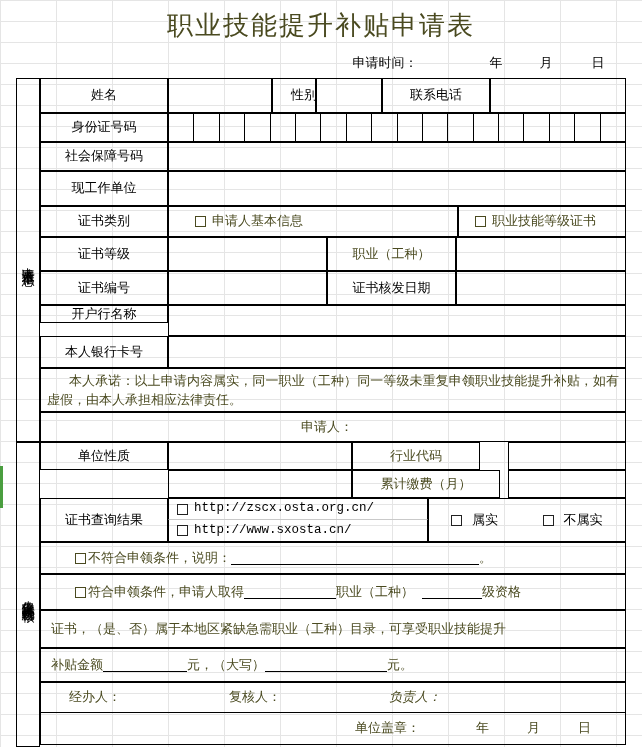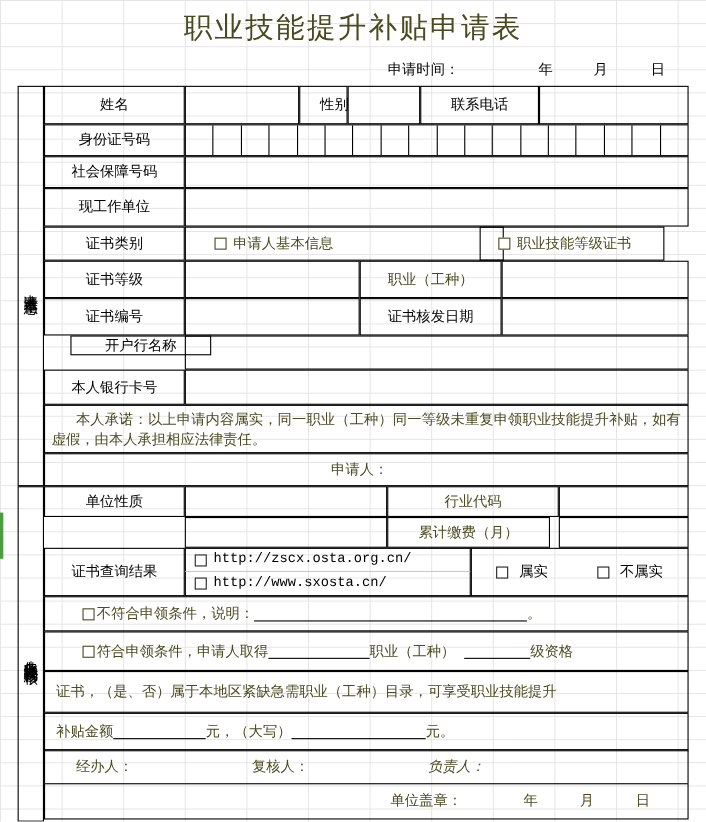--- a/index.html
+++ b/index.html
@@ -182,51 +182,51 @@
   <div class="cell bd jleft" style="left:168px;top:142px;width:458px;height:29px;"></div>
 
   <div class="cell bd" style="left:40px;top:171px;width:128px;height:35px;">现工作单位</div>
   <div class="cell bd jleft" style="left:168px;top:171px;width:458px;height:35px;"></div>
 
   <div class="cell bd" style="left:40px;top:206px;width:128px;height:31px;">证书类别</div>
   <div class="cell bd jleft olive" style="left:168px;top:206px;width:290px;height:31px;padding-left:26px;">
     <span class="chk"></span>
     <span>申请人基本信息</span>
   </div>
-  <div class="cell bd jleft olive" style="left:436px;top:206px;width:168px;height:31px;padding-left:16px;">
+  <div class="cell bd jleft olive" style="left:458px;top:206px;width:168px;height:31px;padding-left:16px;">
     <span class="chk"></span>
     <span>职业技能等级证书</span>
   </div>
 
   <div class="cell bd" style="left:40px;top:237px;width:128px;height:34px;">证书等级</div>
   <div class="cell bd" style="left:168px;top:237px;width:159px;height:34px;"></div>
   <div class="cell bd olive" style="left:327px;top:237px;width:129px;height:34px;">职业（工种）</div>
   <div class="cell bd" style="left:456px;top:237px;width:170px;height:34px;"></div>
 
   <div class="cell bd" style="left:40px;top:271px;width:128px;height:34px;">证书编号</div>
   <div class="cell bd" style="left:168px;top:271px;width:159px;height:34px;"></div>
   <div class="cell bd" style="left:327px;top:271px;width:129px;height:34px;">证书核发日期</div>
   <div class="cell bd" style="left:456px;top:271px;width:170px;height:34px;"></div>
 
-  <div class="cell bd" style="left:40px;top:305px;width:128px;height:18px;margin-left:24px;">开户行名称</div>
+  <div class="cell bd" style="left:40px;top:305px;width:128px;height:18px;">开户行名称</div>
   <div class="cell bd jleft" style="left:168px;top:305px;width:458px;height:31px;"></div>
 
   <div class="cell bd" style="left:40px;top:336px;width:128px;height:32px;">本人银行卡号</div>
   <div class="cell bd jleft" style="left:168px;top:336px;width:458px;height:32px;"></div>
 
   <div class="cell bd" style="left:40px;top:368px;width:586px;height:44px;"></div>
   <div class="para" style="left:47px;top:371px;width:572px;height:40px;text-indent:22px;">本人承诺：以上申请内容属实，同一职业（工种）同一等级未重复申领职业技能提升补贴，如有虚假，由本人承担相应法律责任。</div>
 
   <div class="cell bd olive" style="left:40px;top:412px;width:586px;height:30px;">
     <span style="margin-left:-12px;">申请人：</span>
   </div>
 
   <div class="cell bd" style="left:40px;top:442px;width:128px;height:28px;">单位性质</div>
   <div class="cell bd" style="left:168px;top:442px;width:184px;height:28px;"></div>
-  <div class="cell bd olive" style="left:352px;top:442px;width:156px;height:28px;">行业代码</div>
+  <div class="cell bd olive" style="left:352px;top:442px;width:128px;height:28px;">行业代码</div>
   <div class="cell bd" style="left:508px;top:442px;width:118px;height:28px;"></div>
 
   <div class="cell bd" style="left:168px;top:470px;width:184px;height:28px;"></div>
   <div class="cell bd olive" style="left:352px;top:470px;width:148px;height:28px;">累计缴费（月）</div>
   <div class="cell bd" style="left:508px;top:470px;width:118px;height:28px;"></div>
 
   <div class="cell bd" style="left:40px;top:498px;width:128px;height:44px;">证书查询结果</div>
 
   <div class="cell bl bt br thin-b jleft mono" style="left:168px;top:498px;width:260px;height:22px;padding-left:8px;">
     <span class="chk dark"></span>

